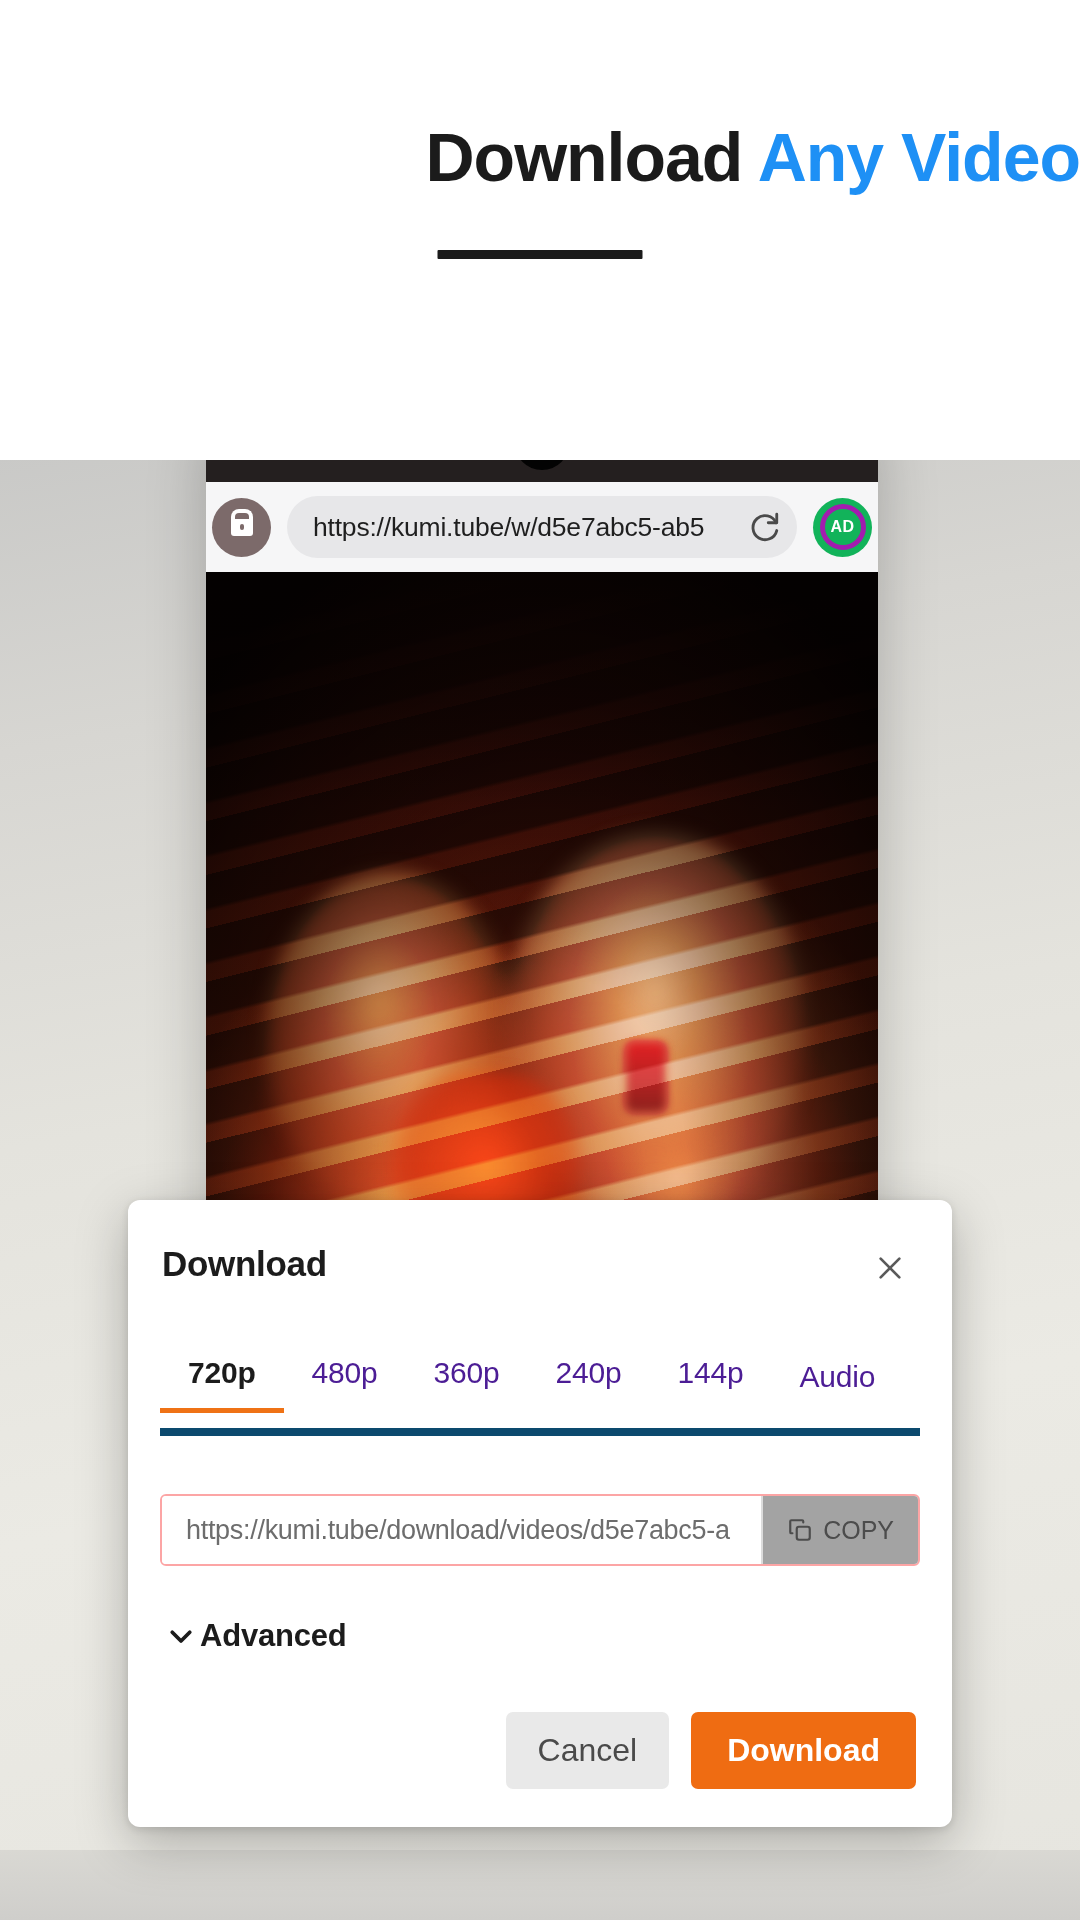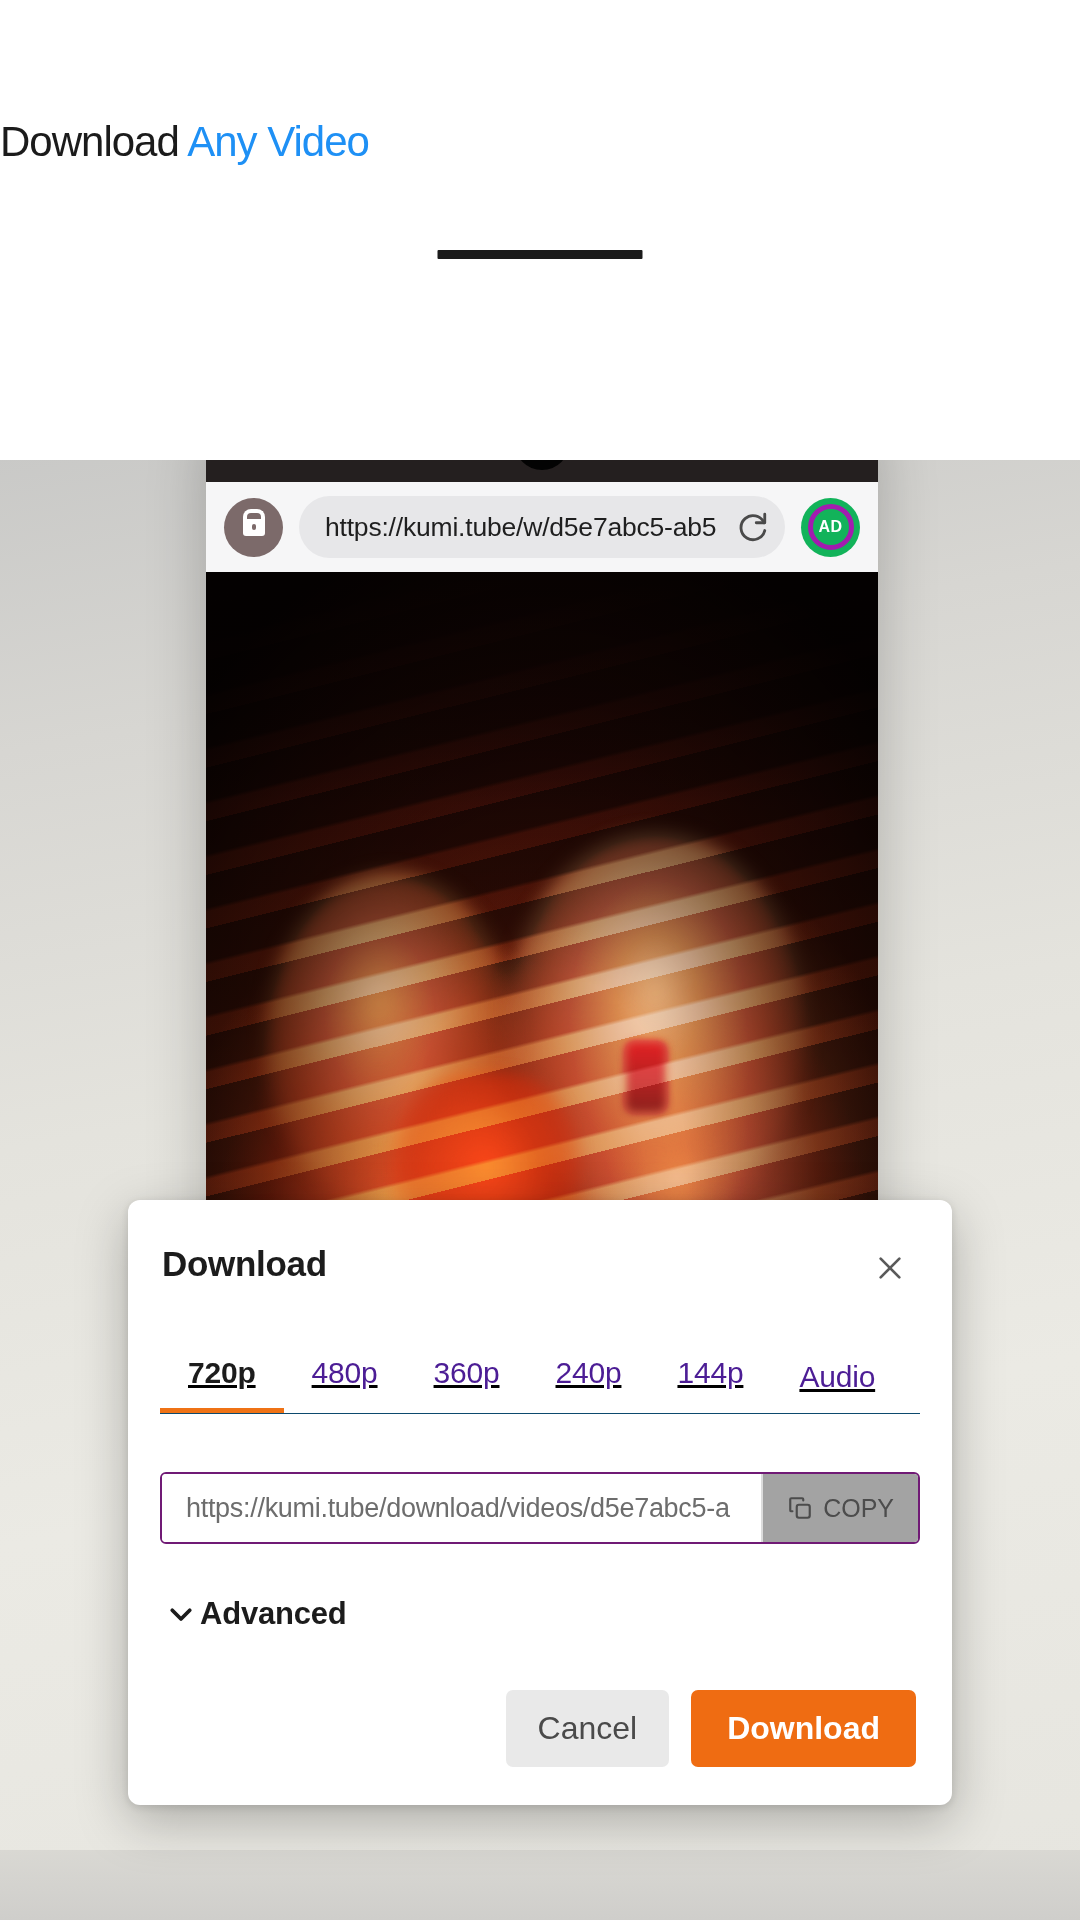--- a/index.html
+++ b/index.html
@@ -20,23 +20,23 @@
   .hero {
     position: absolute;
     top: 0; left: 0; right: 0;
     height: 460px;
     background: #ffffff;
     z-index: 6;
   }
   .hero-title {
     position: absolute;
     top: 118px; left: 0; right: 0;
-    text-align: left;
-    font-size: 42px;
-    font-weight: 400;
+    text-align: right;
+    font-size: 68px;
+    font-weight: 700;
     letter-spacing: -1px;
     color: #1b1b1b;
     white-space: nowrap;
   }
   .hero-title .accent { color: #1e90f5; }
   .hero-rule {
     position: absolute;
     top: 250px; left: 50%;
     transform: translateX(-50%);
     width: 205px; height: 9px;
@@ -124,21 +124,21 @@
     border-radius: 1px;
   }
 
   
   .browser-bar {
     position: relative;
     height: 90px;
     background: #f6f6f7;
     display: flex;
     align-items: center;
-    padding: 0 18px;
+    padding: 0 6px;
     gap: 16px;
   }
   .lock-btn {
     width: 59px; height: 59px;
     border-radius: 50%;
     background: #7c6a6a;
     display: flex;
     align-items: center;
     justify-content: center;
     flex: 0 0 auto;
@@ -312,23 +312,22 @@
     display: flex;
     align-items: center;
     justify-content: center;
     color: #5a5a5a;
     margin-right: 6px;
     cursor: pointer;
   }
 
   .tabs-wrap {
     margin-top: 54px;
-    border-bottom: 1px solid #0c4a6e;
-    padding-bottom: 0;
-    text-decoration: underline;
+    border-bottom: 8px solid #0c4a6e;
+    padding-bottom: 15px;
   }
   .tabs-row {
     display: flex;
     flex-wrap: wrap;
     column-gap: 0;
   }
   .tab {
     font-size: 30px;
     color: #4c1d95;
     padding: 10px 28px 14px 28px;
@@ -343,21 +342,21 @@
     border-bottom-color: #ef7215;
   }
   .tab.audio {
     padding-top: 14px;
   }
 
   .url-row {
     margin-top: 58px;
     display: flex;
     align-items: stretch;
-    border: 2px solid #701a75;
+    border: 2px solid #fca5a5;
     border-radius: 6px;
     overflow: hidden;
     height: 72px;
   }
   .url-field {
     flex: 1 1 auto;
     display: flex;
     align-items: center;
     padding: 0 24px;
     font-size: 27px;

